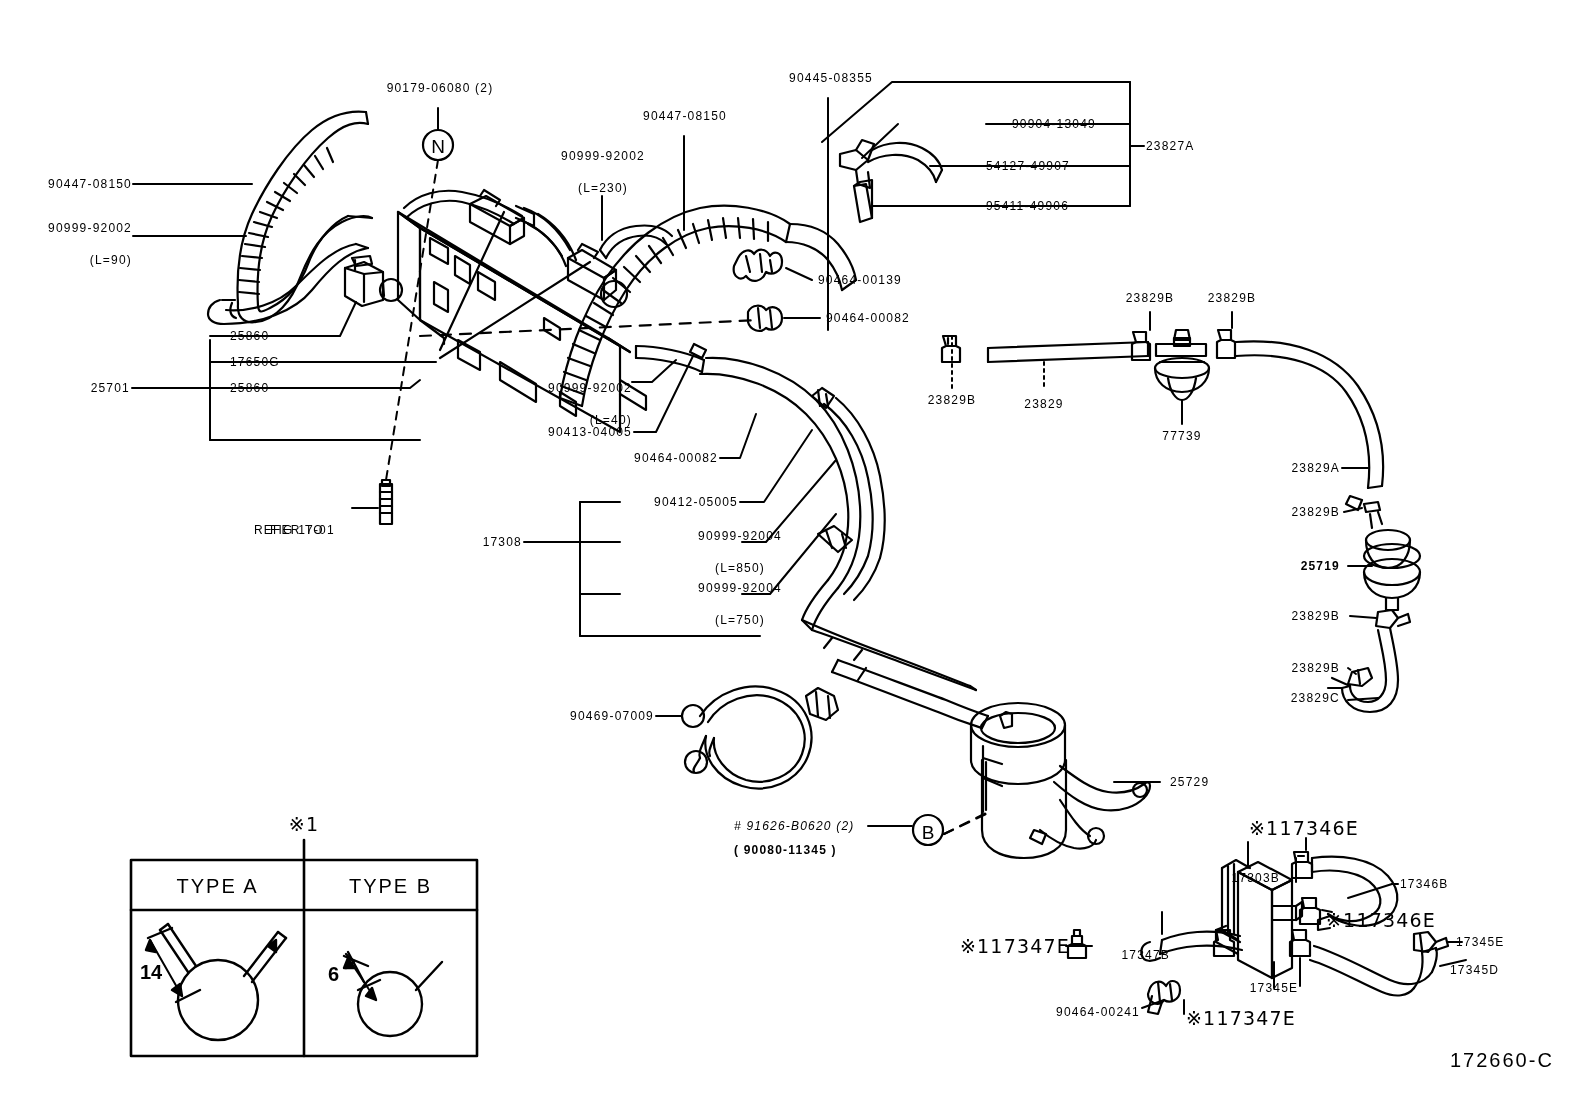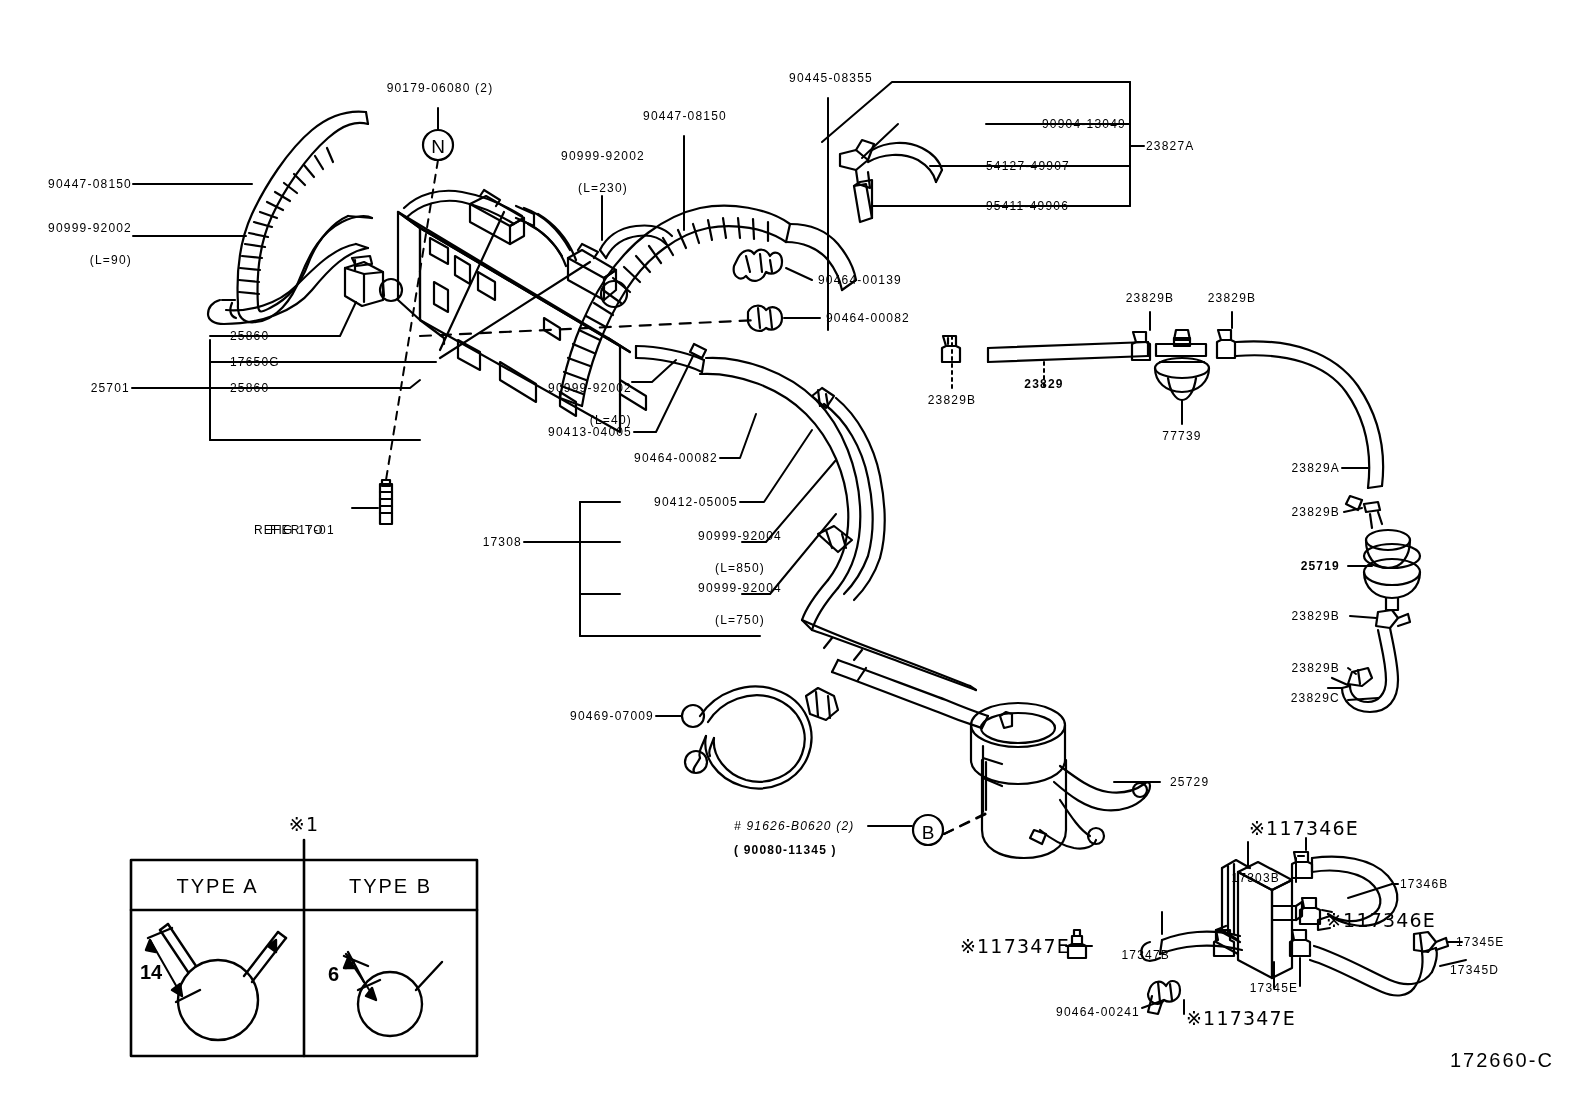--- a/index.html
+++ b/index.html
@@ -566,21 +566,21 @@
   <div class="lbl c" style="left:310px;top:76px;width:260px;">90179-06080 (2)</div>
   <div class="lbl c" style="left:424px;top:134px;width:28px;font-size:19px;letter-spacing:0;">N</div>
 
   <div class="lbl c two" style="left:478px;top:140px;width:250px;white-space:pre;">90999-92002
 (L=230)</div>
 
   <div class="lbl c" style="left:560px;top:104px;width:250px;">90447-08150</div>
 
   <div class="lbl c" style="left:706px;top:66px;width:250px;">90445-08355</div>
 
-  <div class="lbl" style="left:1042px;top:112px;">90904-13049</div>
+  <div class="lbl" style="left:1012px;top:112px;">90904-13049</div>
   <div class="lbl" style="left:986px;top:154px;">54127-49907</div>
   <div class="lbl" style="left:986px;top:194px;">95411-49906</div>
   <div class="lbl" style="left:1146px;top:134px;">23827A</div>
 
   <div class="lbl" style="left:230px;top:324px;">25860</div>
   <div class="lbl" style="left:230px;top:350px;">17650G</div>
   <div class="lbl" style="left:230px;top:376px;">25860</div>
   <div class="lbl r" style="left:0px;top:376px;width:130px;">25701</div>
 
   <div class="lbl" style="left:254px;top:494px;margin-top:24px;">REFER TO</div>
@@ -597,21 +597,21 @@
   <div class="lbl r" style="left:500px;top:490px;width:238px;">90412-05005</div>
   <div class="lbl c two" style="left:590px;top:520px;width:300px;white-space:pre;" style2="">90999-92004
 (L=850)</div>
   <div class="lbl c two" style="left:590px;top:572px;width:300px;white-space:pre;">90999-92004
 (L=750)</div>
   <div class="lbl r" style="left:410px;top:530px;width:112px;">17308</div>
 
   <div class="lbl c" style="left:1090px;top:286px;width:120px;">23829B</div>
   <div class="lbl c" style="left:1172px;top:286px;width:120px;">23829B</div>
   <div class="lbl c" style="left:892px;top:388px;width:120px;">23829B</div>
-  <div class="lbl c" style="left:988px;top:372px;width:112px;font-weight:bold;">23829</div>
+  <div class="lbl c" style="left:988px;top:392px;width:112px;">23829</div>
   <div class="lbl c" style="left:1126px;top:424px;width:112px;">77739</div>
 
   <div class="lbl r" style="left:1160px;top:456px;width:180px;">23829A</div>
   <div class="lbl r" style="left:1160px;top:500px;width:180px;">23829B</div>
   <div class="lbl r" style="left:1160px;top:554px;width:180px;font-weight:bold;">25719</div>
   <div class="lbl r" style="left:1160px;top:604px;width:180px;">23829B</div>
   <div class="lbl r" style="left:1160px;top:656px;width:180px;">23829B</div>
   <div class="lbl r" style="left:1160px;top:686px;width:180px;">23829C</div>
 
   <div class="lbl r" style="left:400px;top:704px;width:254px;">90469-07009</div>

